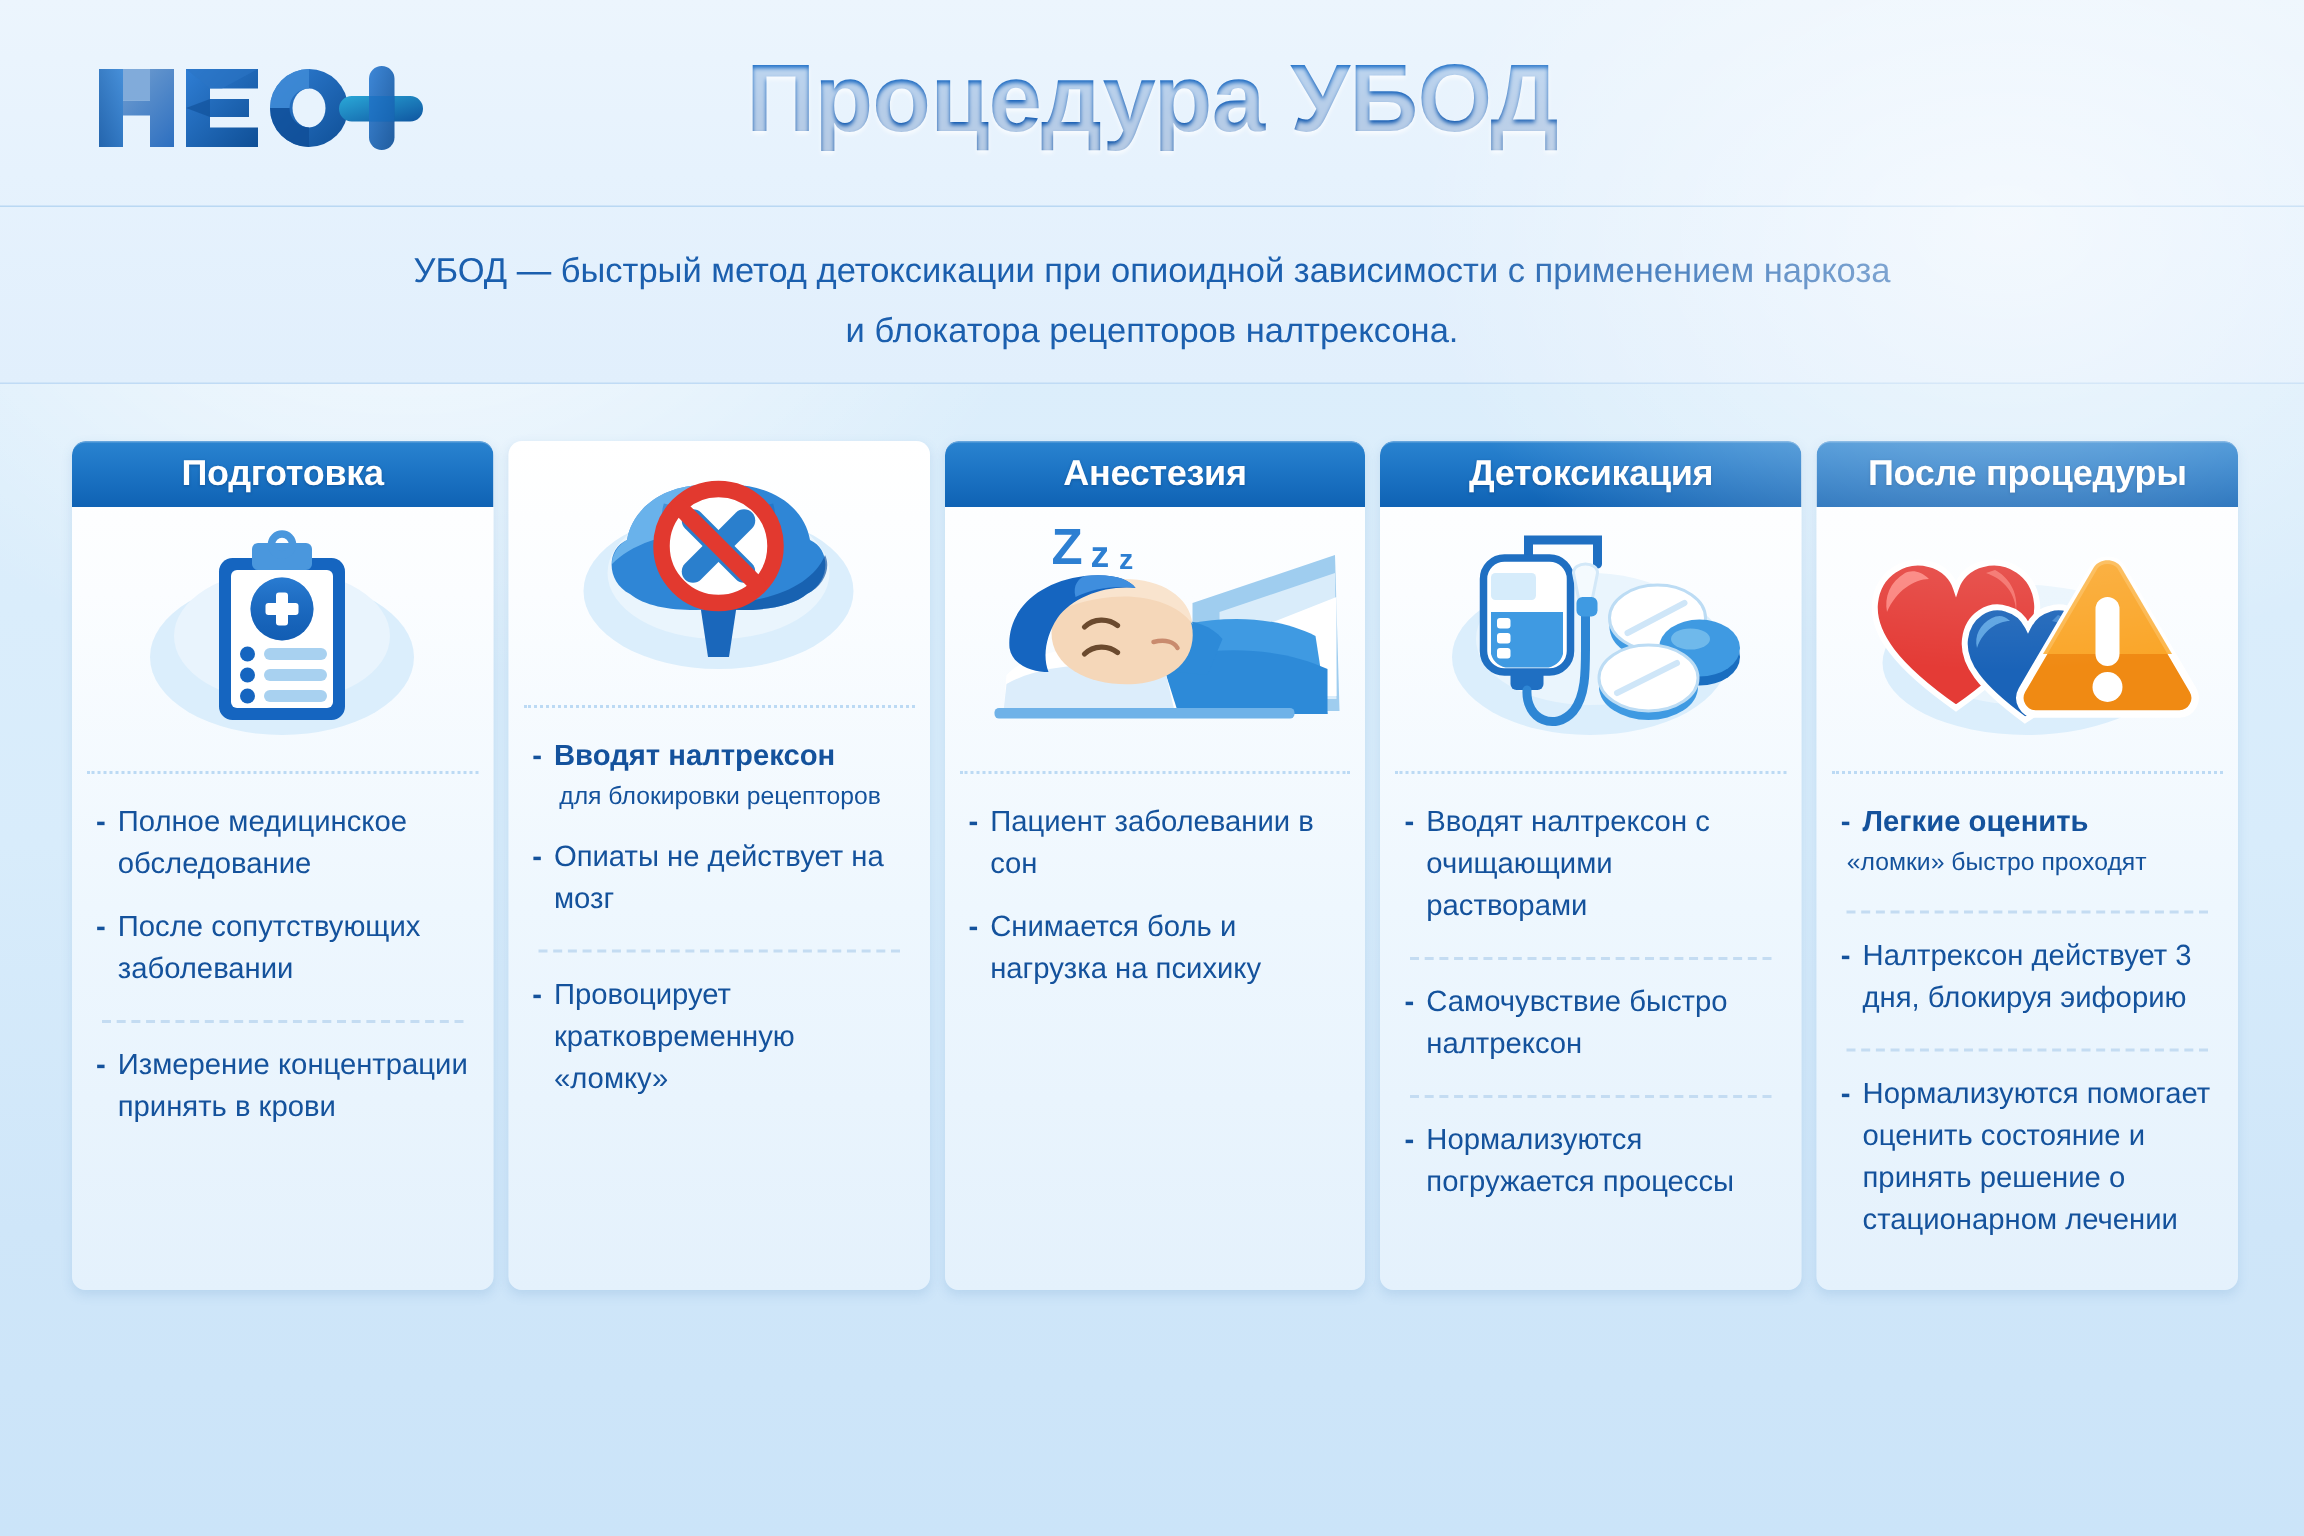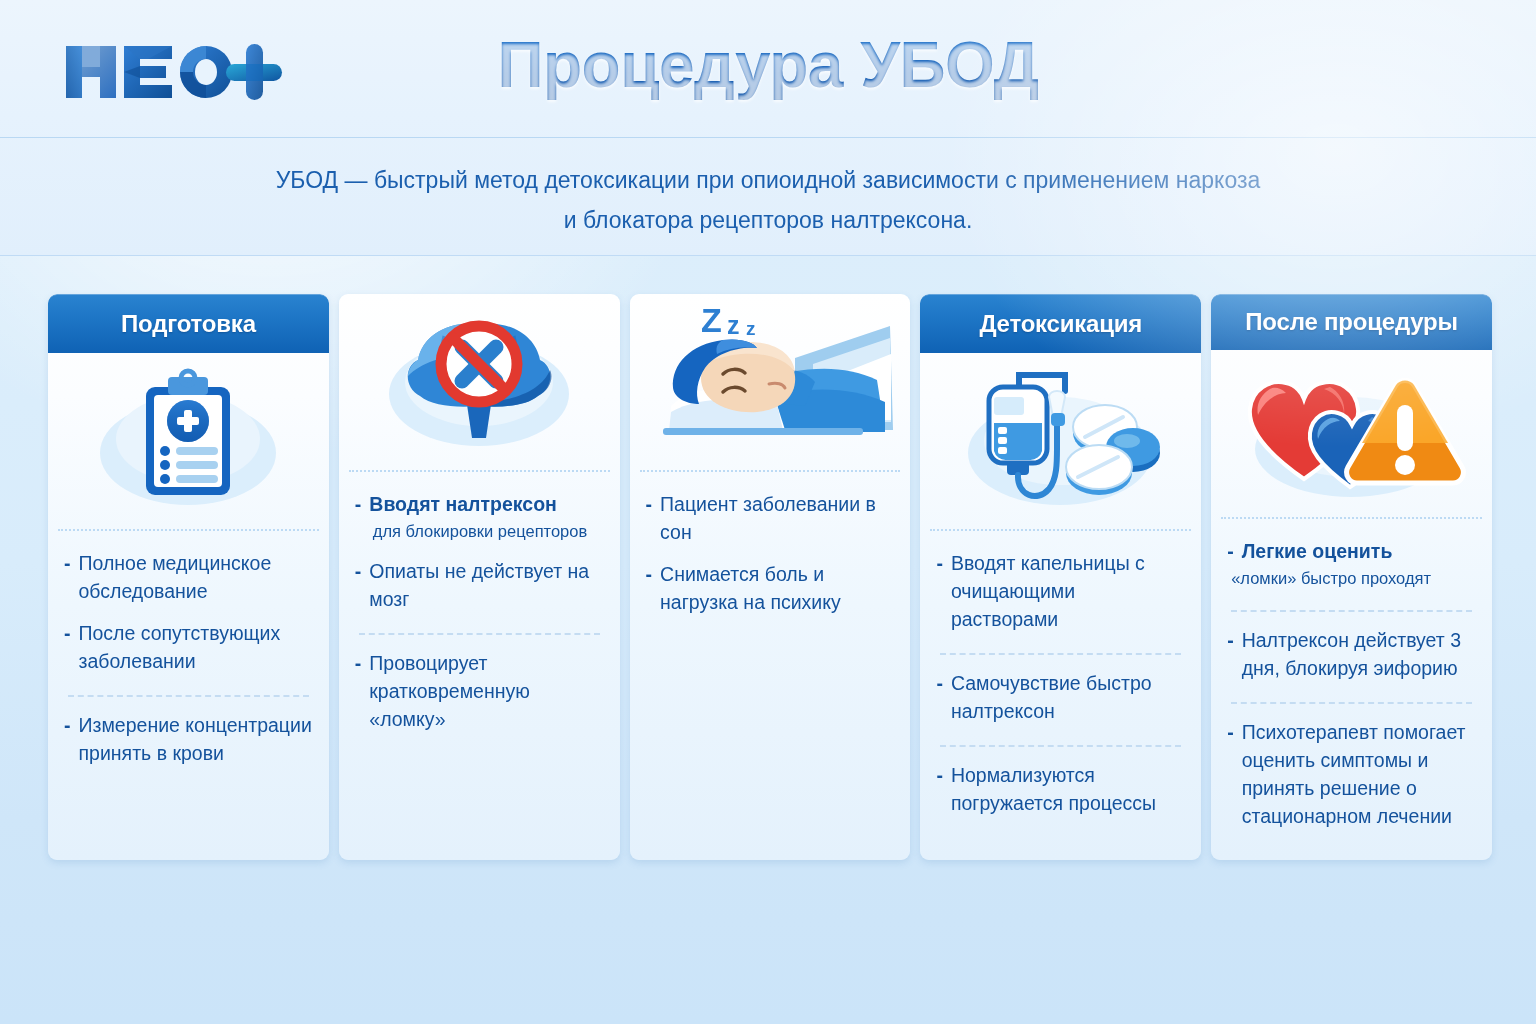--- a/index.html
+++ b/index.html
@@ -101,21 +101,21 @@
   .card {
     flex: 1 1 0;
     display: flex;
     flex-direction: column;
     border-radius: 9px;
     background: linear-gradient(180deg, #ffffff 0%, #fbfdff 18%, #eef7fe 55%, #e4f1fc 100%);
     box-shadow: 0 3px 7px rgba(70,130,190,0.17);
     overflow: hidden;
   }
   .card-head {
-    height: 59px;
+    height: 44px;
     border-radius: 9px 9px 0 0;
     background: linear-gradient(180deg, #2a83d0 0%, #1e76c6 40%, #0f62b4 100%);
     display: flex;
     align-items: center;
     justify-content: center;
     box-shadow: inset 0 1px 0 rgba(255,255,255,0.28);
   }
   .card-head span {
     color: #ffffff;
     font-size: 24px;
@@ -335,20 +335,23 @@
           <div class="bullet">
               <span class="dash">-</span>
               <span class="btext">Провоцирует кратковременную «ломку»</span>
             </div>
         </div>
         <div class="spacer"></div>
       </div>
     </div>
 
     <div class="card">
+      <div class="card-head">
+        <span>Анестезия</span>
+      </div>
       <div class="card-icon">
         <svg width="250" height="160" viewBox="0 0 250 160">
 
           <path d="M150 56 L245 24 L248 128 L150 128 Z" fill="#9fcdef"></path>
           <path d="M168 62 L245 36 L246 120 L168 120 Z" fill="#d9ecfa"></path>
           <path d="M185 76 L246 52 L246 118 L185 118 Z" fill="#ffffff"></path>
 
           <path d="M118 78 C 150 66 196 60 232 78 L240 130 L118 130 Z" fill="#3f9ae2"></path>
           <path d="M120 96 C 160 84 205 84 240 100 L240 130 L120 130 Z" fill="#2d8ad8"></path>
 
@@ -432,21 +435,21 @@
             <ellipse cx="146" cy="106" rx="33" ry="22" fill="#ffffff" stroke="#bcdcf4" stroke-width="2"></ellipse>
             <path d="M125 116 L165 96" stroke="#cfe6f8" stroke-width="4" stroke-linecap="round"></path>
           </g>
         </svg>
       </div>
       <div class="divider"></div>
       <div class="card-body">
         <div class="item">
           <div class="bullet">
               <span class="dash">-</span>
-              <span class="btext">Вводят капельницы с очищающими растворами</span>
+              <span class="btext">Вводят налтрексон с очищающими растворами</span>
             </div>
         </div>
         <div class="sep"></div>
         <div class="item">
           <div class="bullet">
               <span class="dash">-</span>
               <span class="btext">Самочувствие быстро налтрексон</span>
             </div>
         </div>
         <div class="sep"></div>
@@ -496,21 +499,21 @@
         <div class="item">
           <div class="bullet">
               <span class="dash">-</span>
               <span class="btext">Налтрексон действует 3 дня, блокируя эифорию</span>
             </div>
         </div>
         <div class="sep"></div>
         <div class="item">
           <div class="bullet">
               <span class="dash">-</span>
-              <span class="btext">Психотерапевт помогает оценить симптомы и принять решение о стационарном лечении</span>
+              <span class="btext">Нормализуются помогает оценить состояние и принять решение о стационарном лечении</span>
             </div>
         </div>
         <div class="spacer"></div>
       </div>
     </div>
 
   </div>
 </div>
 
 </body></html>

